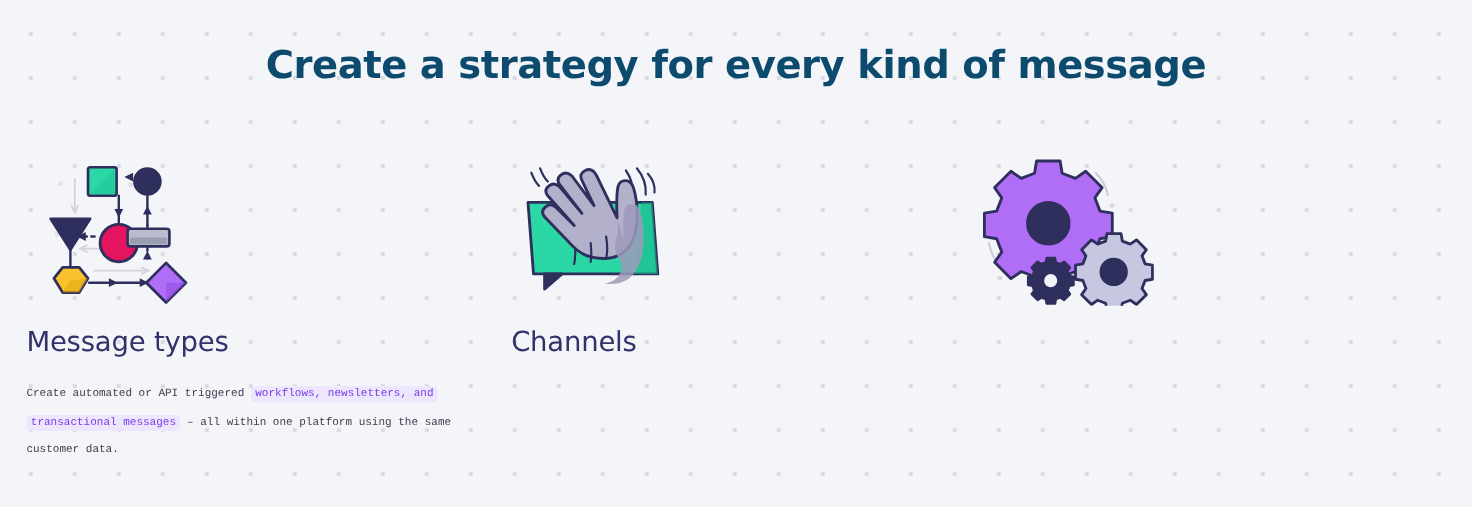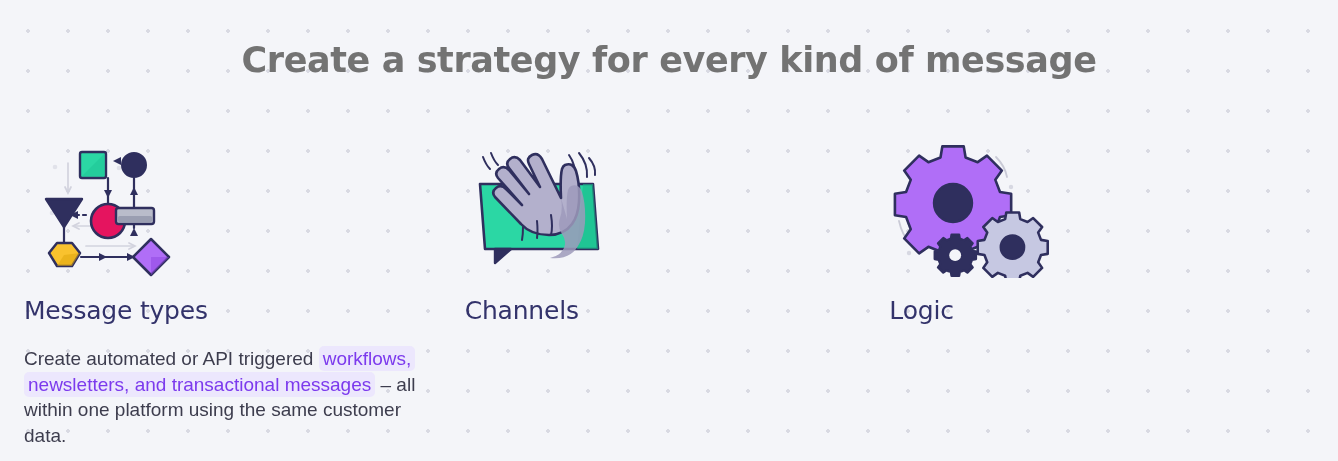--- a/index.html
+++ b/index.html
@@ -38,21 +38,21 @@
   #page-title {
     position: absolute;
     top: 38px;
     left: 0;
     width: 1338px;
     text-align: center;
     font-size: 35px;
     line-height: 44px;
     font-weight: 700;
     letter-spacing: -0.4px;
-    color: #737373;
+    color: #0c4a6e;
     font-family: "DejaVu Sans", sans-serif;
   }
 
   
   #columns {
     position: absolute;
     top: 143px;
     left: 24px;
     width: 1290px;
     display: flex;
@@ -73,25 +73,25 @@
     font-size: 25px;
     line-height: 32px;
     font-weight: 400;
     color: #33336b;
     letter-spacing: -0.2px;
     font-family: "DejaVu Sans", sans-serif;
     margin-bottom: 19px;
   }
 
   .col-body {
-    font-size: 19px;
+    font-size: 10px;
     line-height: 25.5px;
     color: #3d3d4e;
     width: 418px;
-    font-family: Liberation Sans, sans-serif;
+    font-family: Liberation Mono, monospace;
   }
 
   .hl {
     color: #7c3aed;
     background: #ece7fd;
     border-radius: 5px;
     padding: 2px 4px;
     box-decoration-break: clone;
     -webkit-box-decoration-break: clone;
   }
@@ -279,18 +279,17 @@
             <circle cx="49" cy="61" r="21" fill="#2f2f5e" stroke="#2f2f5e" stroke-width="4"></circle>
           </g>
 
           <g transform="translate(50,92) scale(0.33)">
             <path d="M38 9 L61 9 L63 21 L76 26 L86 19 L102 35 L95 45 L100 58 L112 60 L112 83 L100 85 L95 98 L102 108 L86 124 L76 117 L63 122 L61 134 L38 134 L36 122 L23 117 L13 124 L-3 108 L4 98 L-1 85 L-13 83 L-13 60 L-1 58 L4 45 L-3 35 L13 19 L23 26 L36 21 Z" transform="translate(0,-10)" fill="#2f2f5e" stroke="#2f2f5e" stroke-width="7" stroke-linejoin="round"></path>
             <circle cx="49" cy="61" r="18" fill="#f4f5f9"></circle>
           </g>
         </svg>
       </div>
 
-      <div class="col-heading">Logic</div>
 
     </div>
 
   </div>
 </div>
 
 </body></html>

